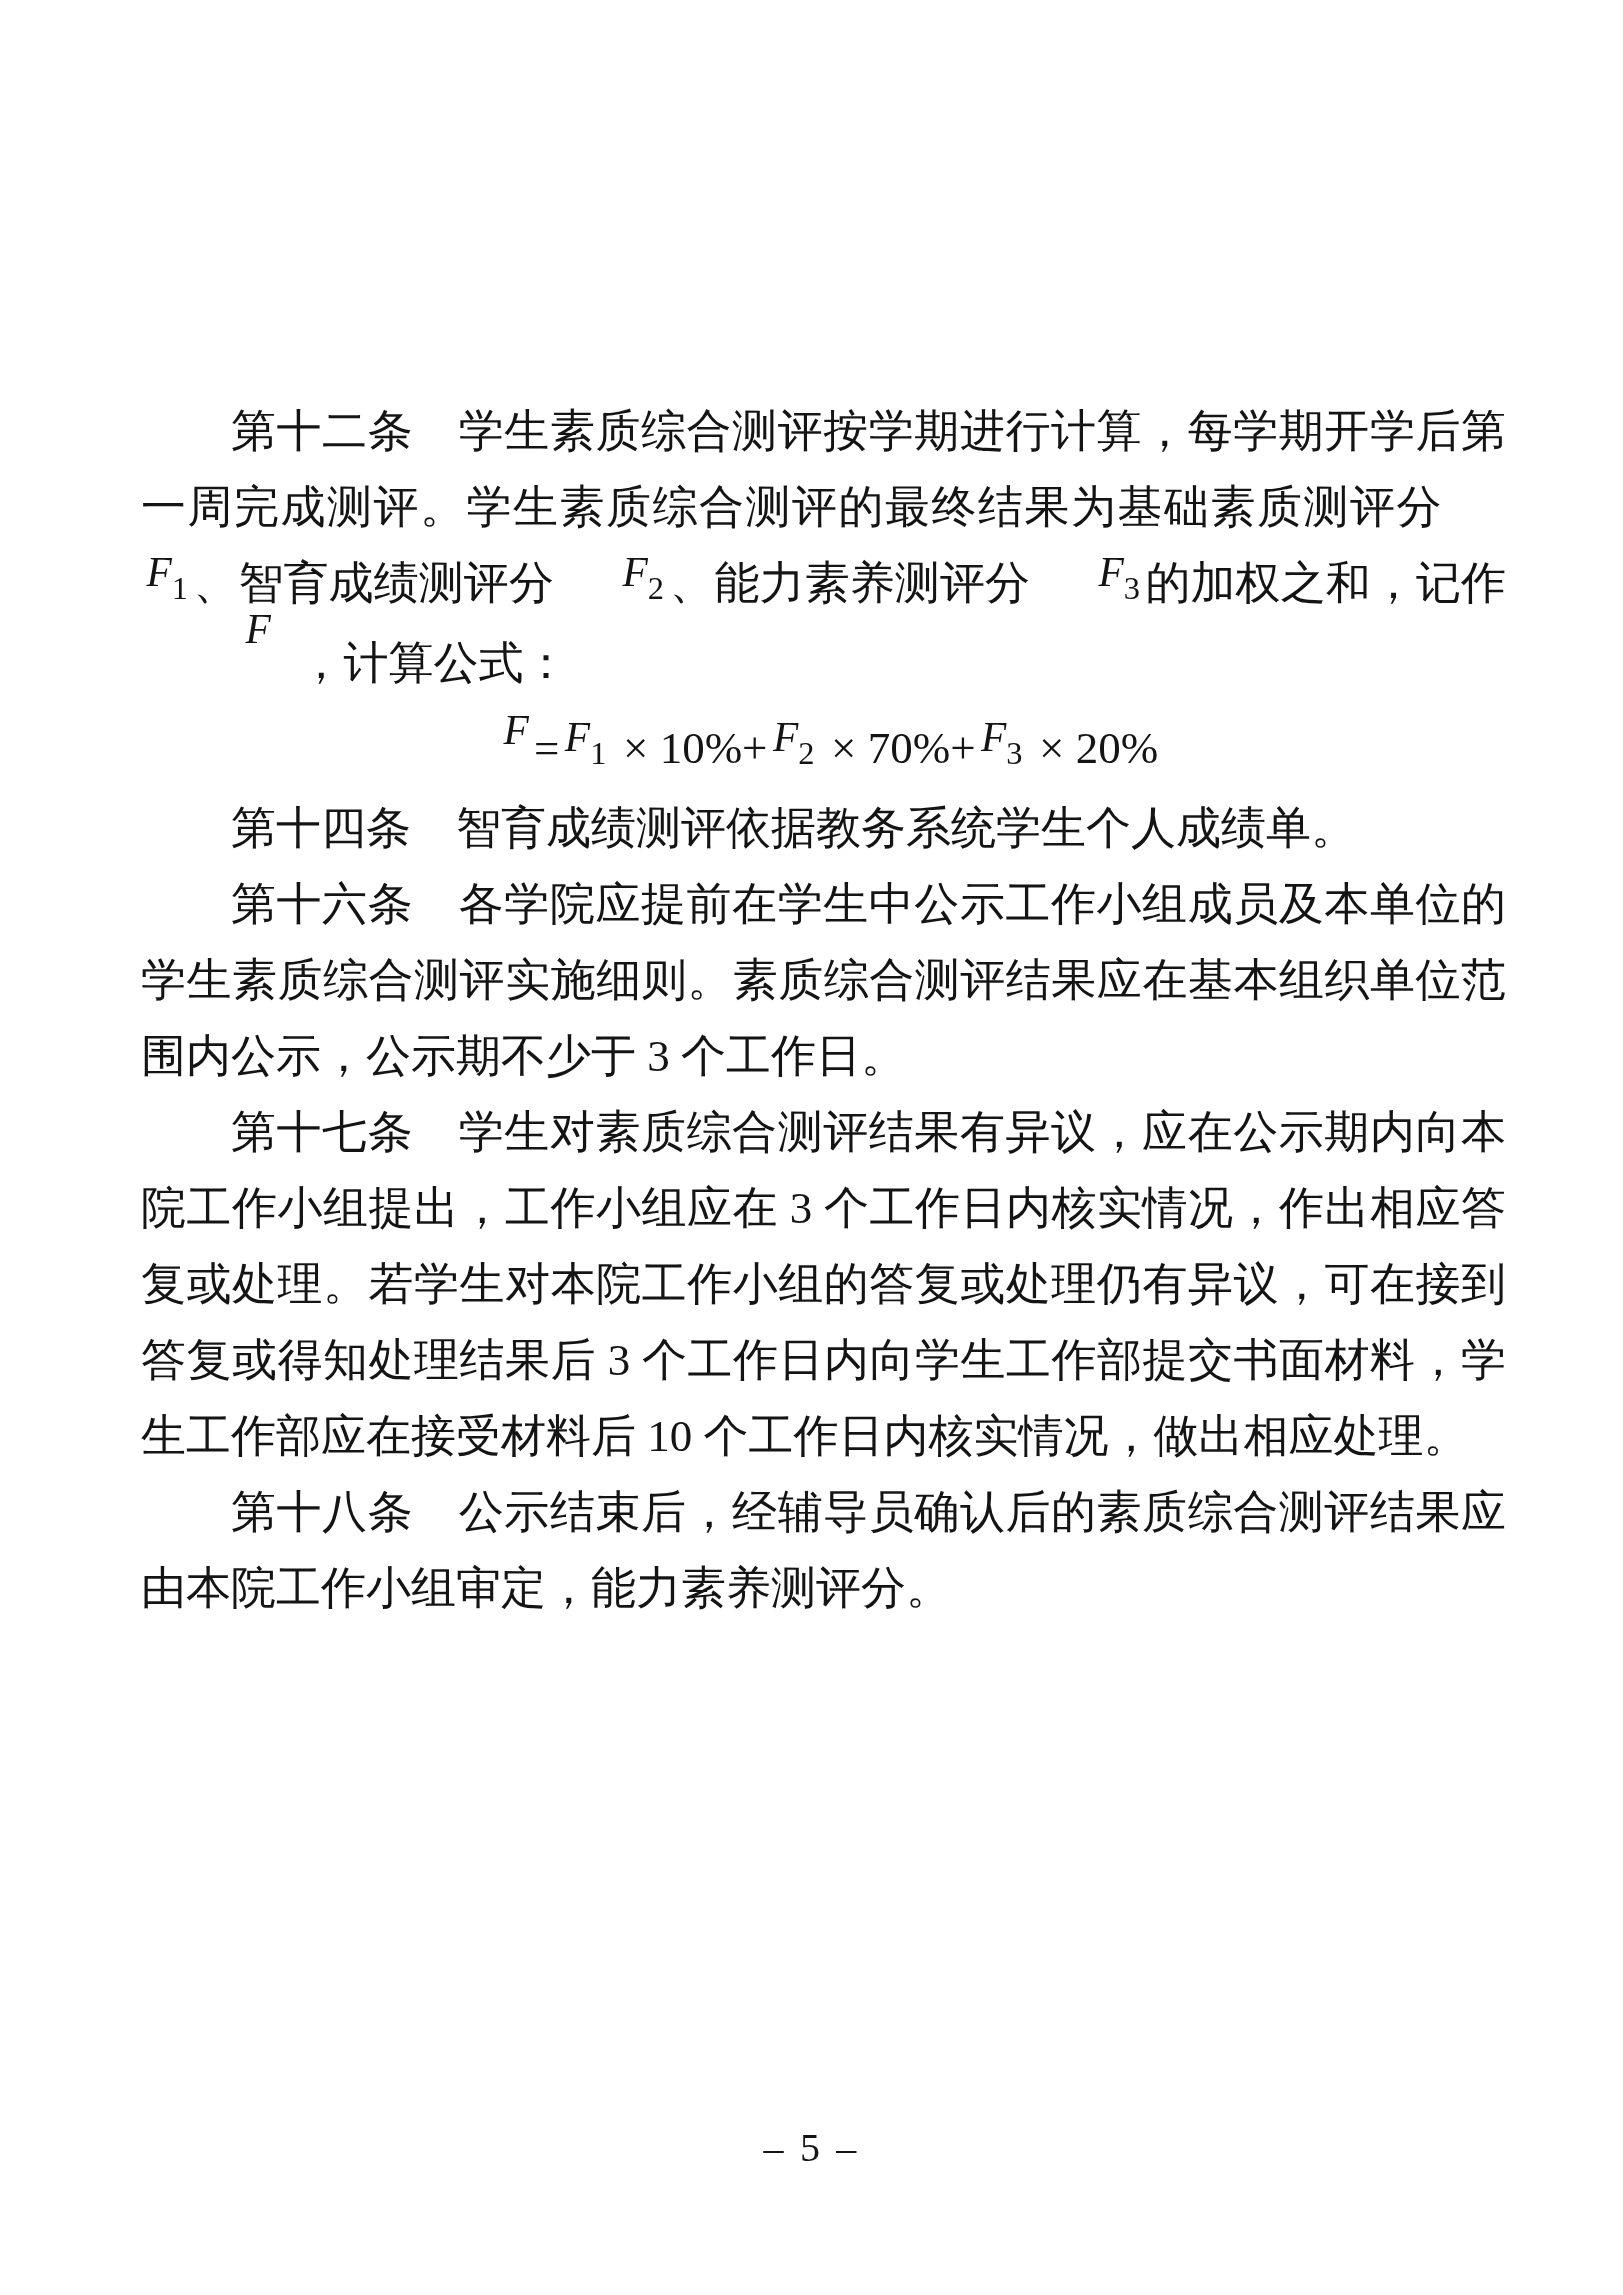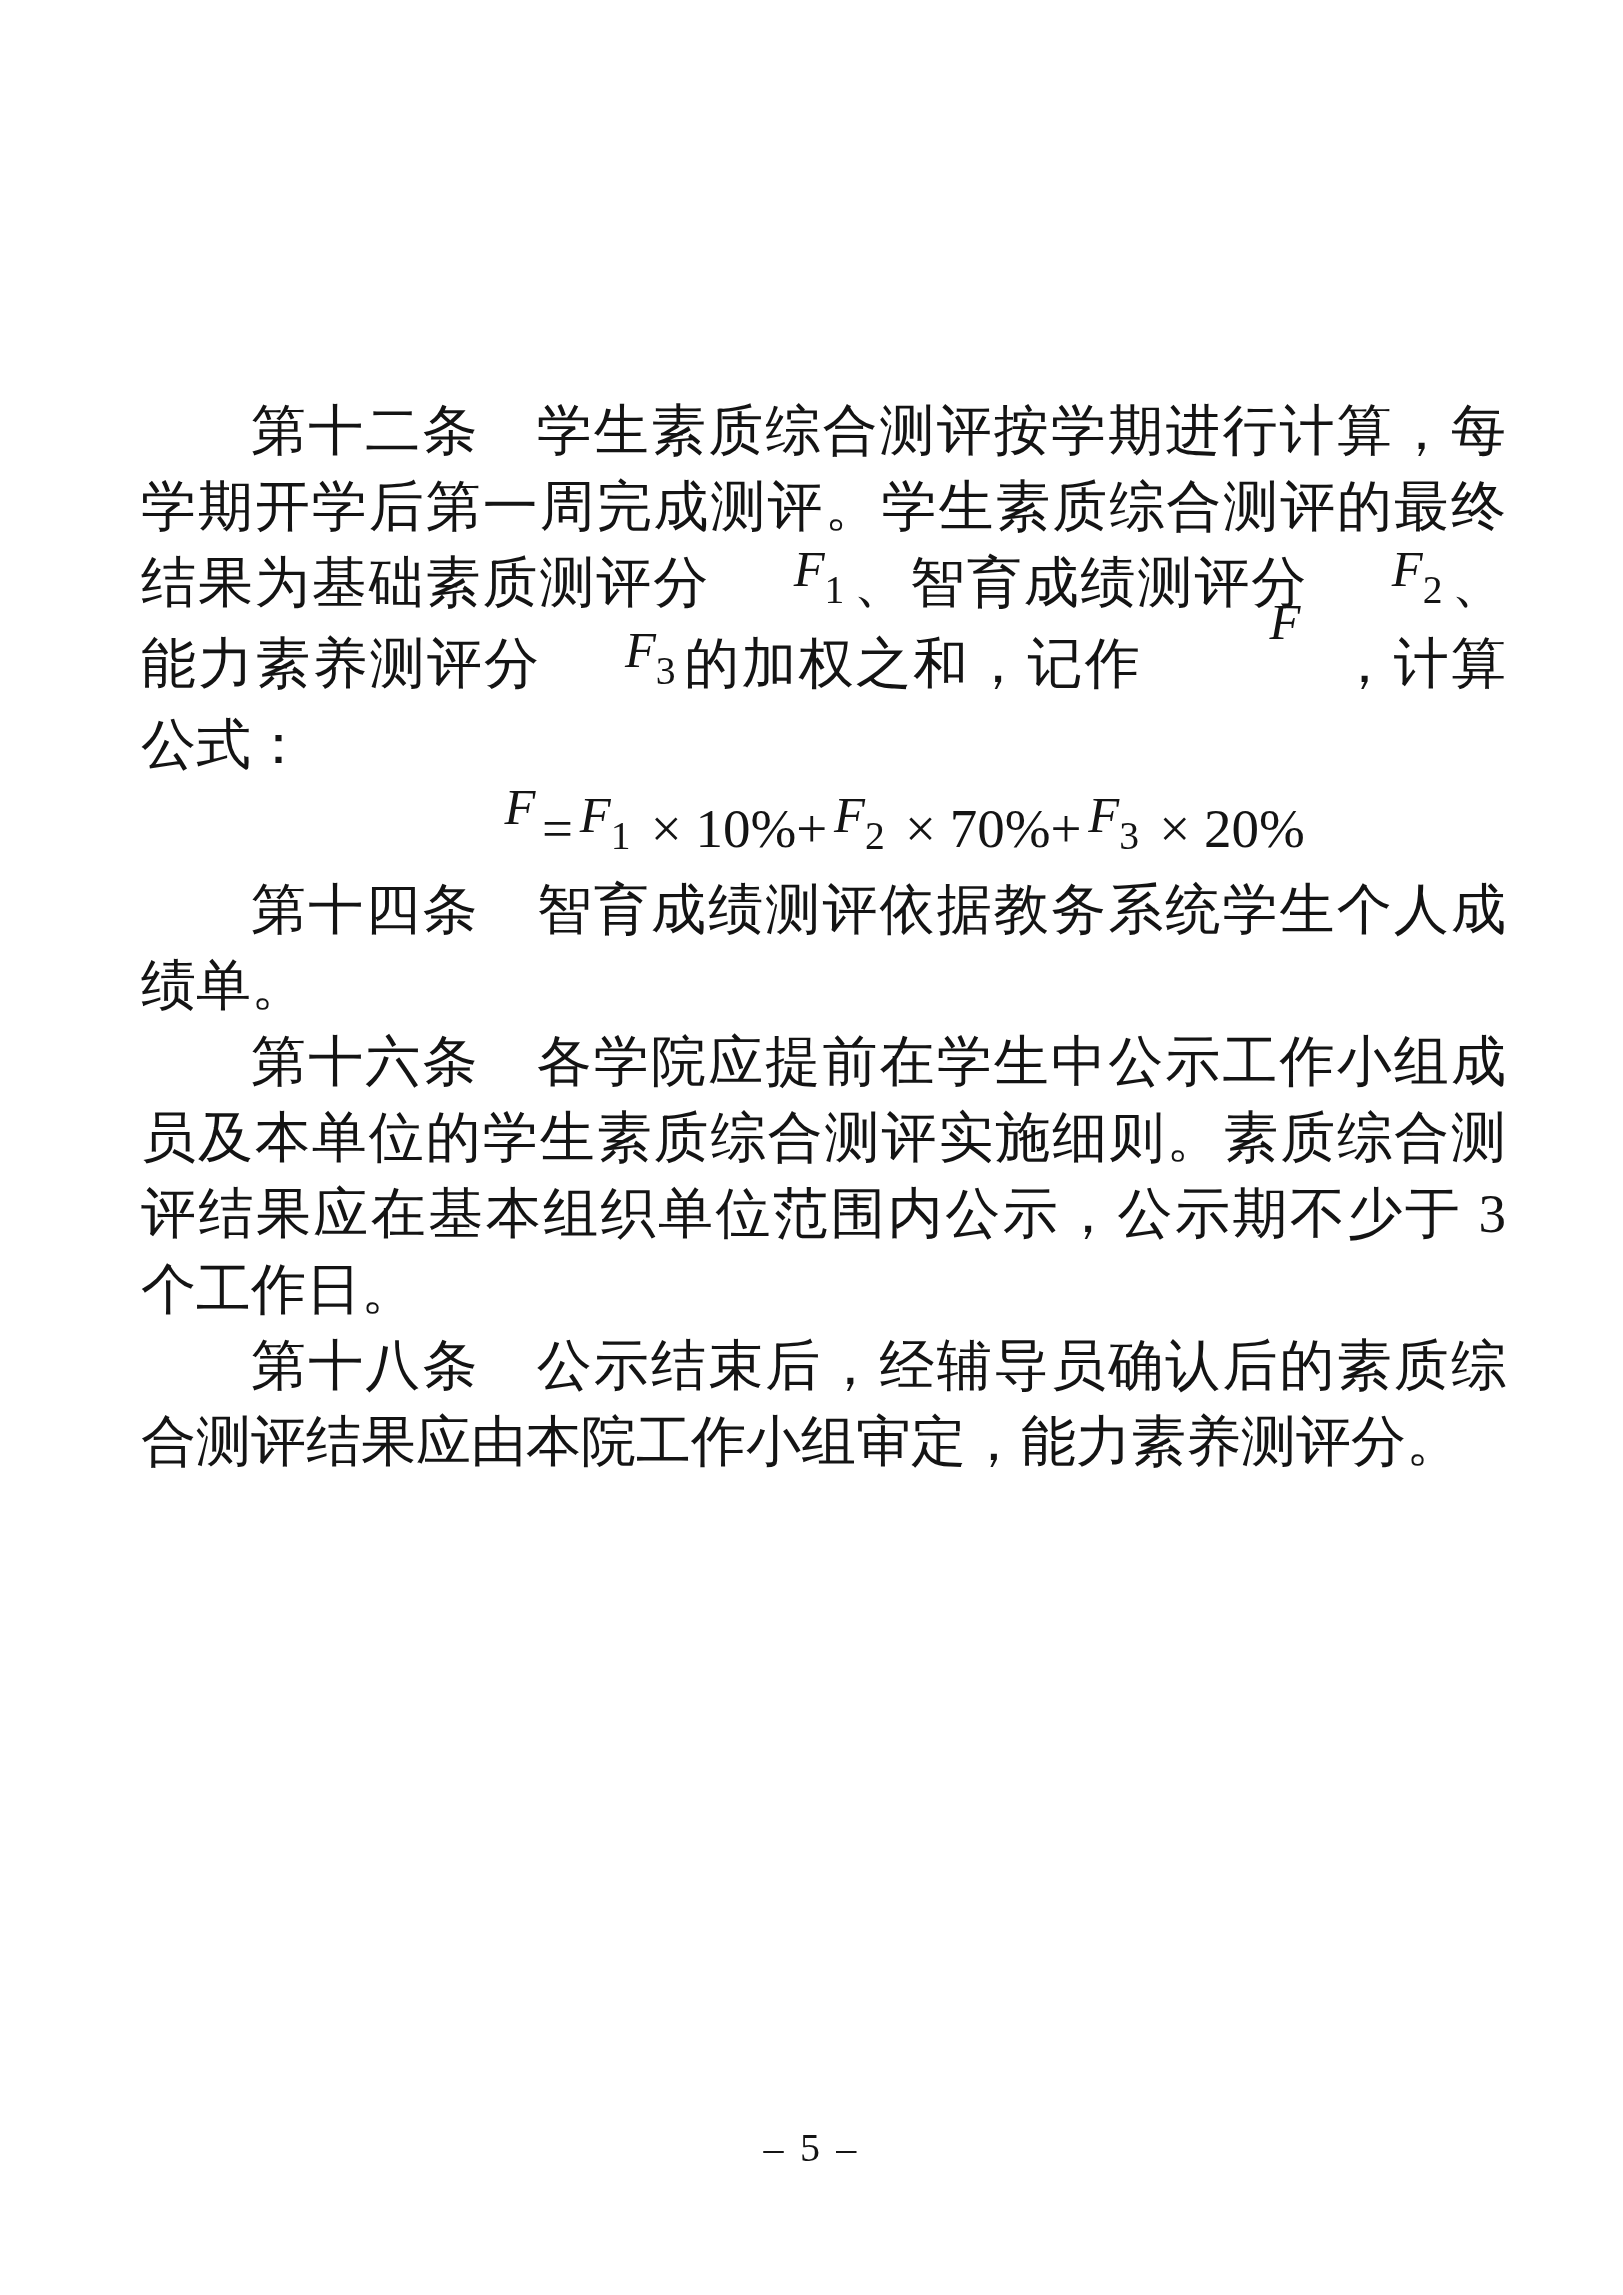--- a/index.html
+++ b/index.html
@@ -15,21 +15,21 @@
   .page {
     position: absolute;
     inset: 0;
     background: #ffffff;
   }
   .doc {
     position: absolute;
     left: 141px;
     top: 393px;
     width: 1365px;
-    font-size: 55px;
+    font-size: 45px;
     line-height: 76px;
     text-align: justify;
   }
   .para {
     margin: 0;
     text-indent: 2em;
   }
   .para.formula-line {
     text-indent: 0;
     margin-left: 357px;
@@ -66,19 +66,20 @@
 </style>
 </head>
 <body>
 
 <div class="page">
   <div class="doc">
       <p class="para"><span>第十二条　学生素质综合测评按学期进行计算，每学期开学后第一周完成测评。学生素质综合测评的最终结果为基础素质测评分</span><span class="fgap" style="width: 1.4em;"></span><span class="fvar raise-mid"><span class="fbase">F</span><span class="fsub">1</span></span><span>、智育成绩测评分</span><span class="fgap" style="width: 1.4em;"></span><span class="fvar raise-mid"><span class="fbase">F</span><span class="fsub">2</span></span><span>、能力素养测评分</span><span class="fgap" style="width: 1.4em;"></span><span class="fvar raise-mid"><span class="fbase">F</span><span class="fsub">3</span></span><span>的加权之和，记作</span><span class="fgap" style="width: 2.2em;"></span><span class="fvar raise-high"><span class="fbase">F</span></span><span class="fgap" style="width: 0.5em;"></span><span>，计算公式：</span></p>
       <p class="para formula-line"><span class="fvar raise-eq"><span class="fbase">F</span></span><span class="roman">=</span><span class="fvar raise-mid"><span class="fbase">F</span><span class="fsub">1</span></span><span class="roman"> × 10%+</span><span class="fvar raise-mid"><span class="fbase">F</span><span class="fsub">2</span></span><span class="roman"> × 70%+</span><span class="fvar raise-mid"><span class="fbase">F</span><span class="fsub">3</span></span><span class="roman"> × 20%</span></p>
       <p class="para"><span>第十四条　智育成绩测评依据教务系统学生个人成绩单。</span></p>
       <p class="para"><span>第十六条　各学院应提前在学生中公示工作小组成员及本单位的学生素质综合测评实施细则。素质综合测评结果应在基本组织单位范围内公示，公示期不少于 3 个工作日。</span></p>
+      <p class="para"><span>第十七条　学生对素质综合测评结果有异议，应在公示期内向本院工作小组提出，工作小组应在 3 个工作日内核实情况，作出相应答复或处理。若学生对本院工作小组的答复或处理仍有异议，可在接到答复或得知处理结果后 3 个工作日内向学生工作部提交书面材料，学生工作部应在接受材料后 10 个工作日内核实情况，做出相应处理。</span></p>
       <p class="para"><span>第十八条　公示结束后，经辅导员确认后的素质综合测评结果应由本院工作小组审定，能力素养测评分。</span></p>
     </div>
   <div class="footer">
     <span>– 5 –</span>
   </div>
 </div>
 
 
 </body></html>

